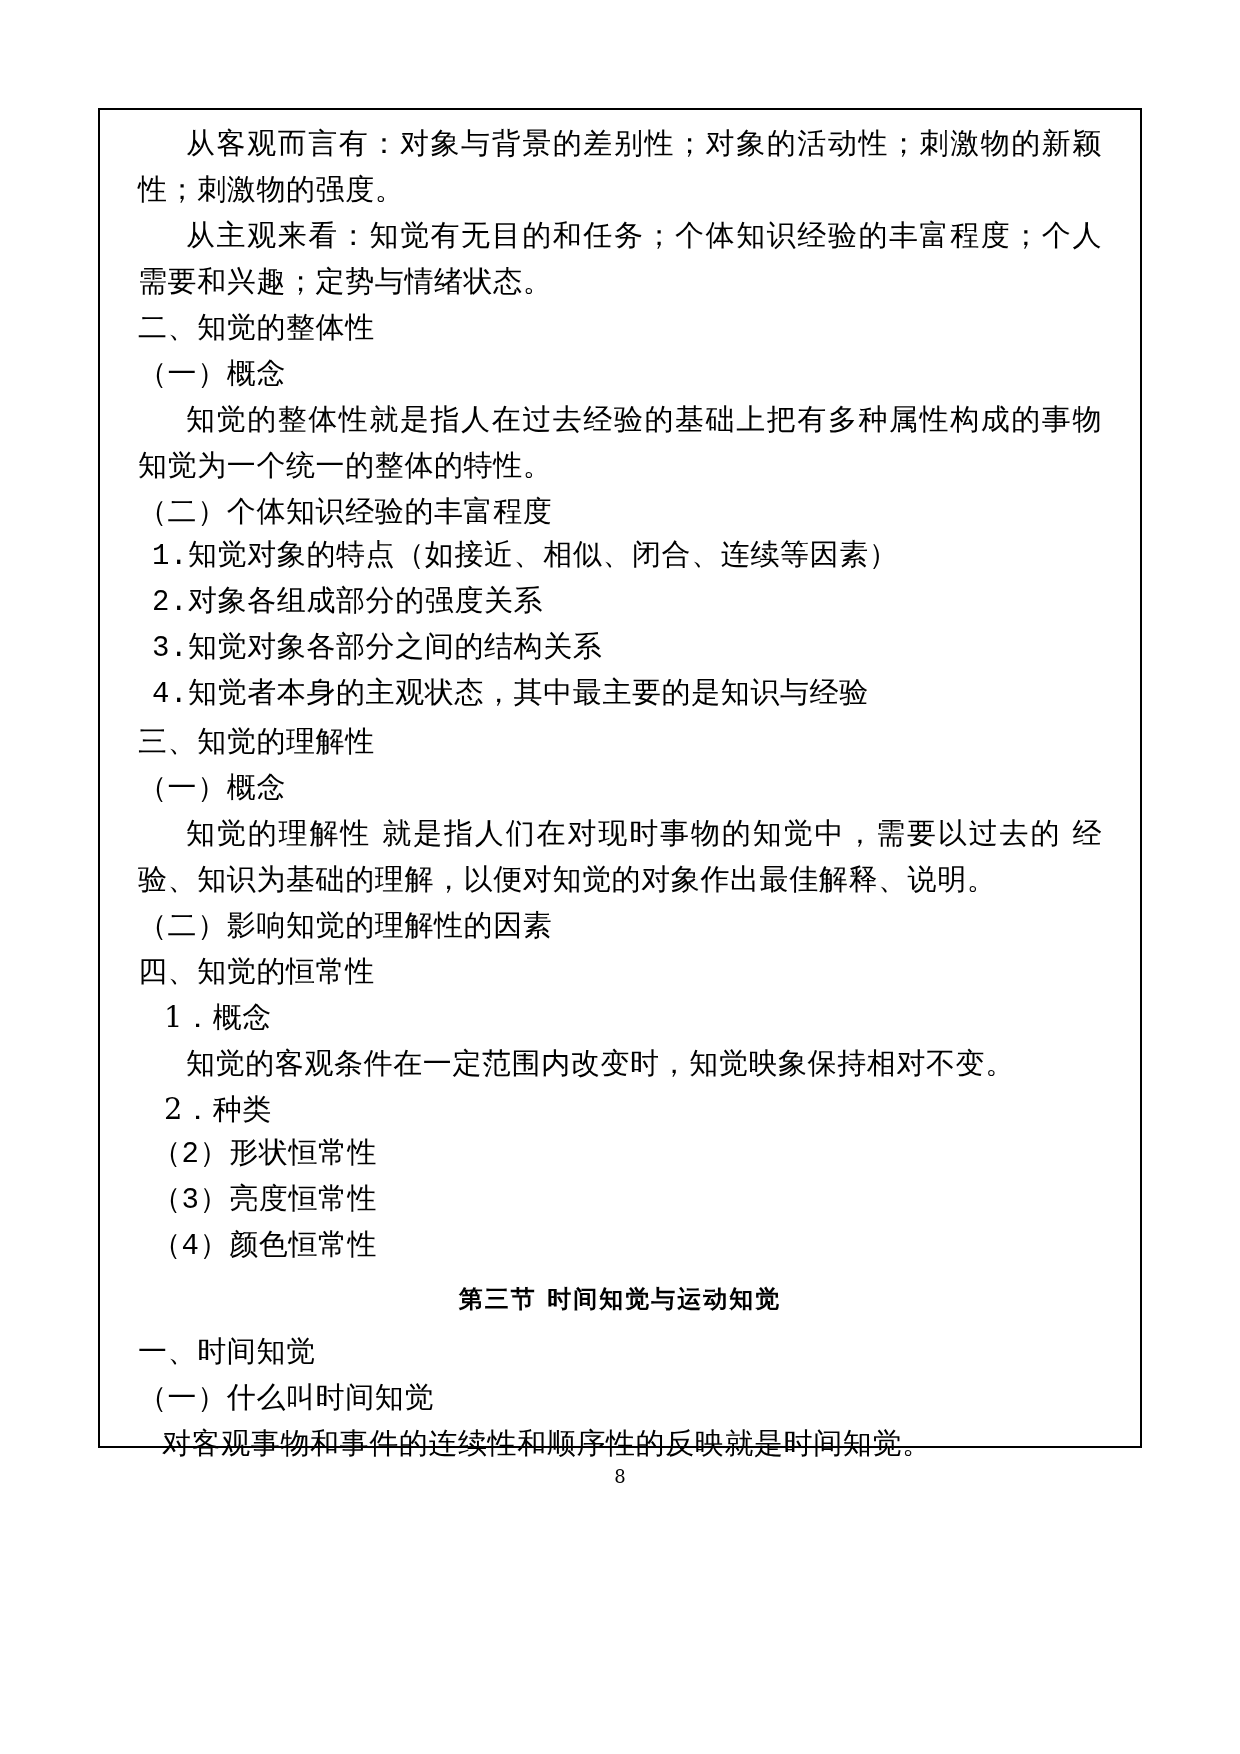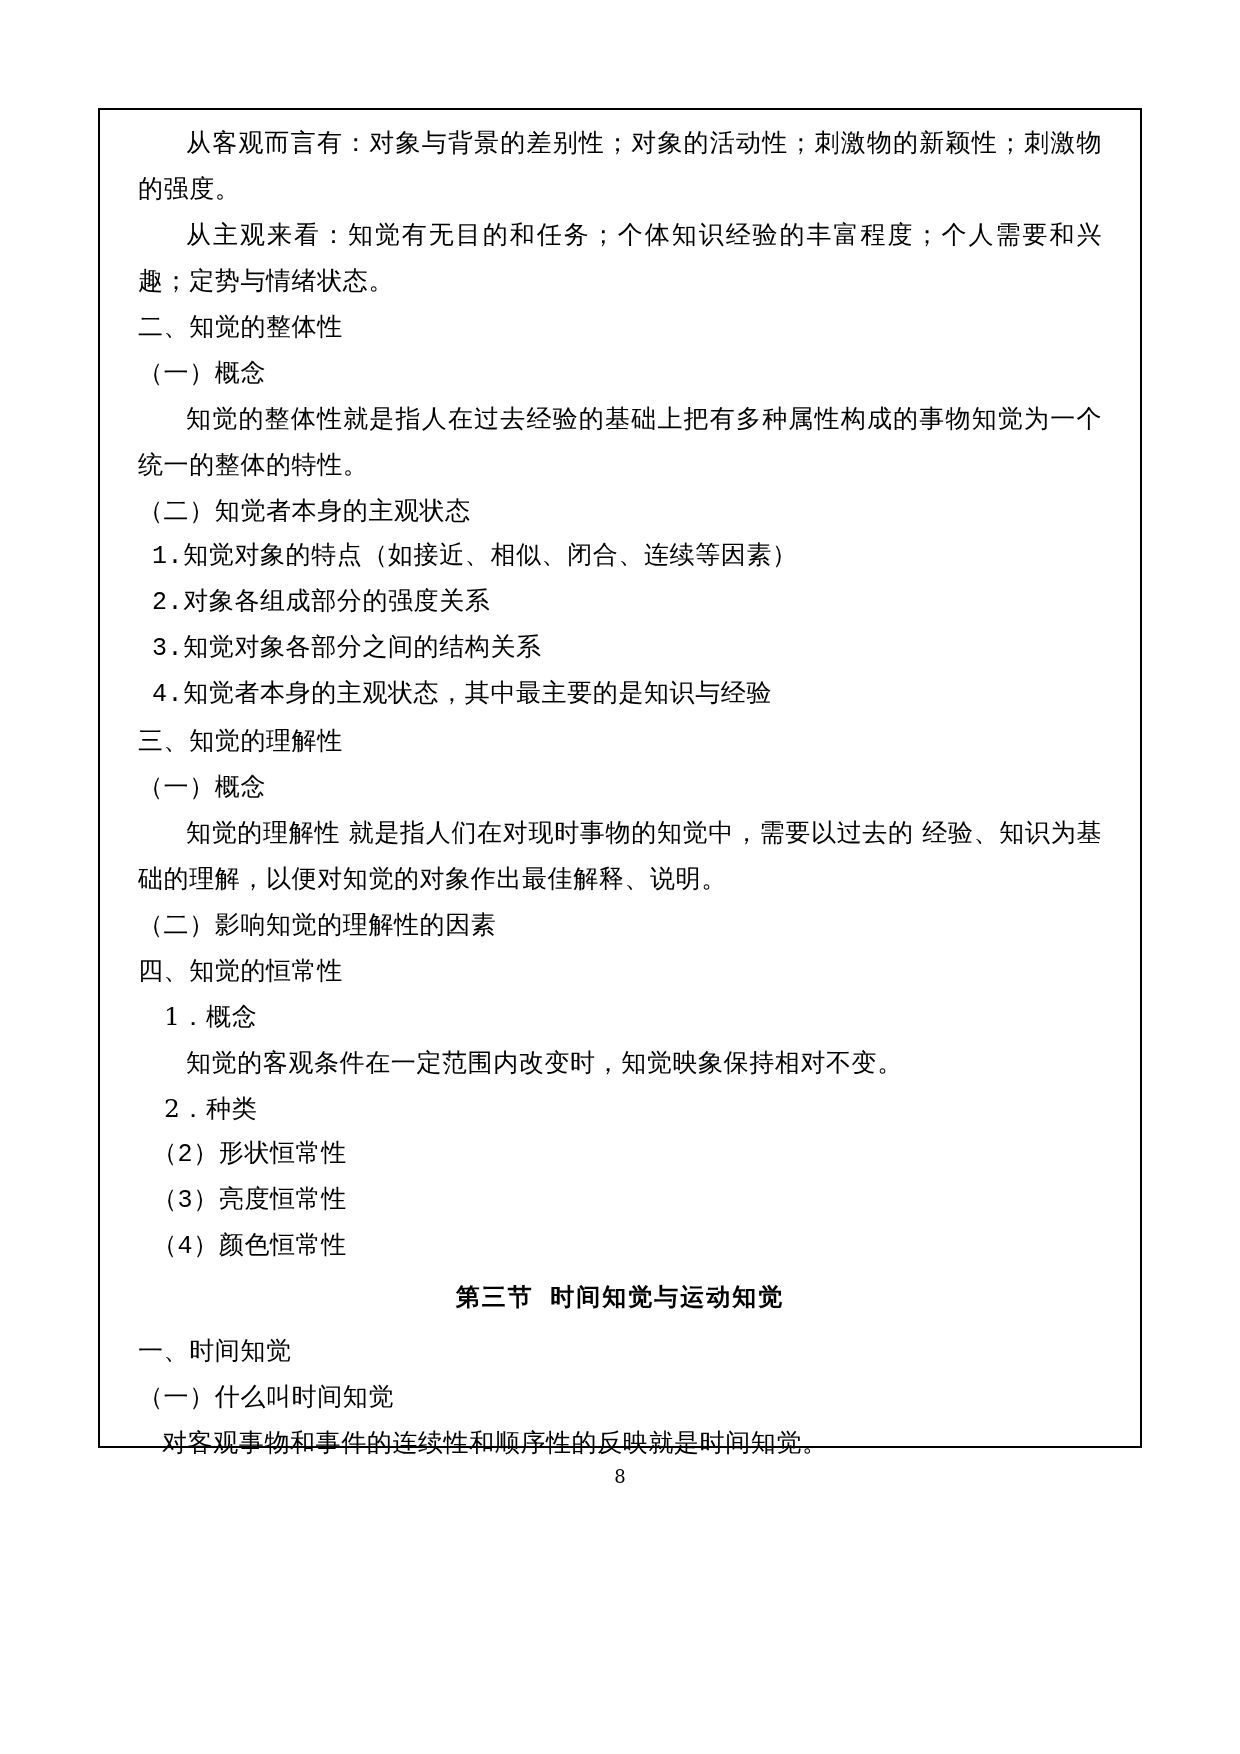--- a/index.html
+++ b/index.html
@@ -33,38 +33,37 @@
   .content {
     position: absolute;
     left: 120px;
     top: 120px;
     width: 1000px;
     box-sizing: border-box;
     padding: 0 18px;
   }
   p {
     margin: 0 0 0 0;
-    font-size: 25px;
+    font-size: 29px;
     line-height: 46px;
     letter-spacing: 0.6px;
     text-align: justify;
     font-family: "DejaVu Serif", "Liberation Serif", serif;
   }
   .indent-2 { text-indent: 48px; }
   .indent-1 { text-indent: 24px; }
   .indent-0 { text-indent: 0; }
   .pad-left-1 { padding-left: 14px; font-family: Liberation Mono, monospace; }
   .pad-left-2 { padding-left: 26px; }
   .section-title {
     text-align: center;
     font-weight: bold;
     font-size: 24px;
     line-height: 58px;
     letter-spacing: 2px;
-    font-family: Liberation Mono, monospace;
   }
   .page-number {
     position: absolute;
     top: 1466px;
     left: 0;
     width: 1240px;
     text-align: center;
     font-size: 18px;
     font-family: "DejaVu Serif", "Liberation Serif", serif;
   }
@@ -76,21 +75,21 @@
 
   <div class="frame"></div>
 
   <div class="content">
 
     <p class="indent-2">从客观而言有：对象与背景的差别性；对象的活动性；刺激物的新颖性；刺激物的强度。</p>
     <p class="indent-2">从主观来看：知觉有无目的和任务；个体知识经验的丰富程度；个人需要和兴趣；定势与情绪状态。</p>
     <p class="indent-0">二、知觉的整体性</p>
     <p class="indent-0">（一）概念</p>
     <p class="indent-2">知觉的整体性就是指人在过去经验的基础上把有多种属性构成的事物知觉为一个统一的整体的特性。</p>
-    <p class="indent-0">（二）知觉者本身的主观状态</p>
+    <p class="indent-0">（二）个体知识经验的丰富程度</p>
     <p class="pad-left-1">1.知觉对象的特点（如接近、相似、闭合、连续等因素）</p>
     <p class="pad-left-1">2.对象各组成部分的强度关系</p>
     <p class="pad-left-1">3.知觉对象各部分之间的结构关系</p>
     <p class="pad-left-1">4.知觉者本身的主观状态，其中最主要的是知识与经验</p>
     <p class="indent-0">三、知觉的理解性</p>
     <p class="indent-0">（一）概念</p>
     <p class="indent-2">知觉的理解性 就是指人们在对现时事物的知觉中，需要以过去的 经验、知识为基础的理解，以便对知觉的对象作出最佳解释、说明。</p>
     <p class="indent-0">（二）影响知觉的理解性的因素</p>
     <p class="indent-0">四、知觉的恒常性</p>
     <p class="pad-left-2">1．概念</p>

